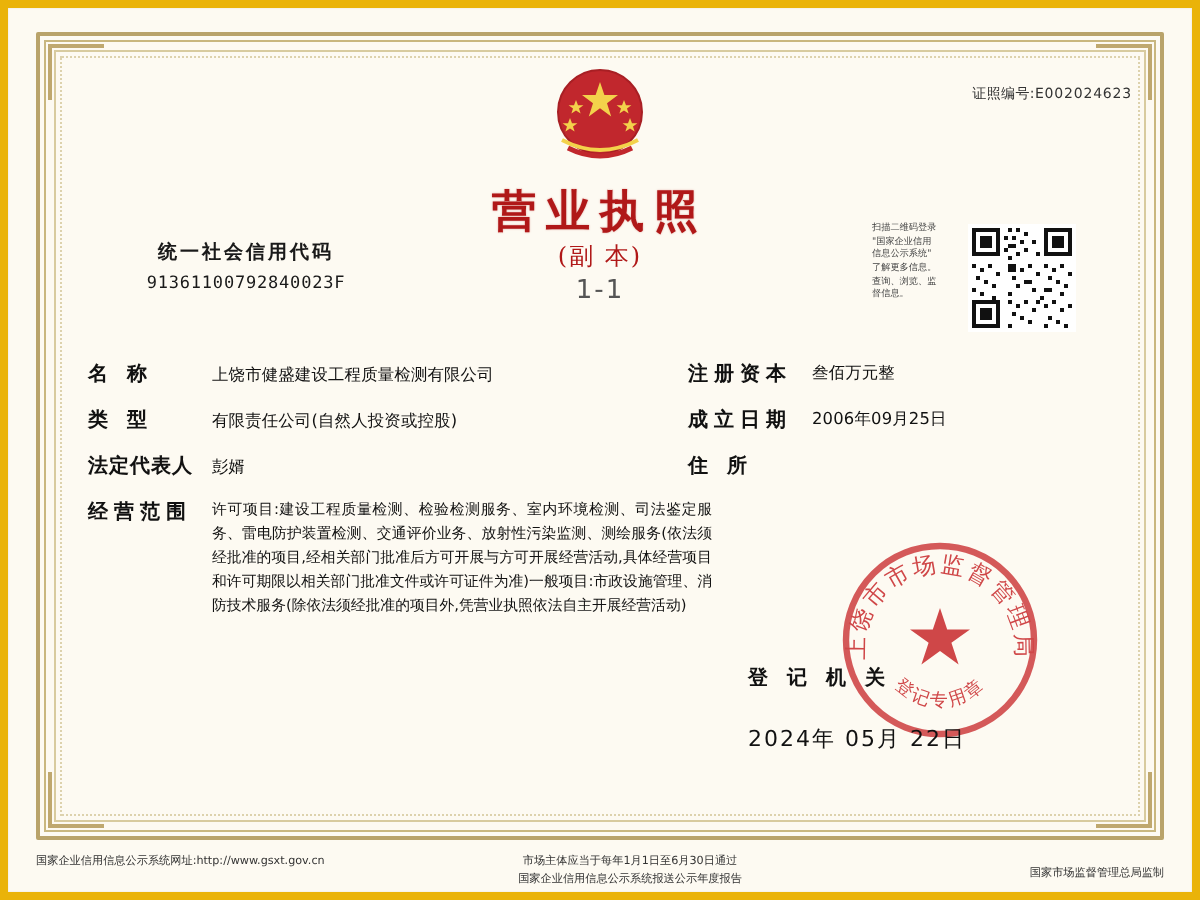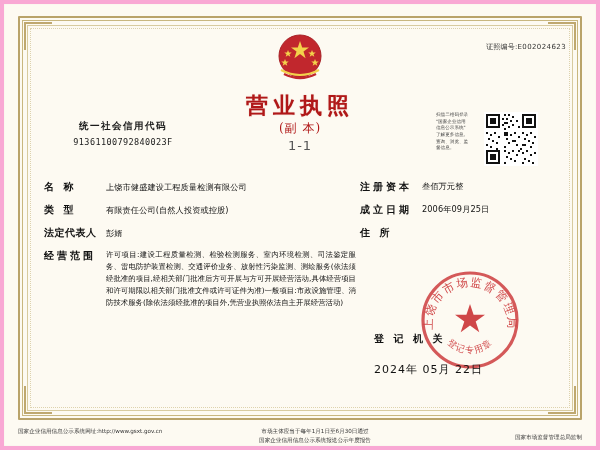--- a/index.html
+++ b/index.html
@@ -10,21 +10,21 @@
   body {
     width: 600px;
     height: 450px;
     font-family: "DejaVu Sans", "Liberation Sans", sans-serif;
     overflow: hidden;
   }
   .page {
     position: relative;
     width: 600px;
     height: 450px;
-    background: #f9a8d4;
+    background: #eab308;
     box-sizing: border-box;
   }
   
   .paper-edge {
     position: absolute;
     left: 4px; top: 4px; right: 4px; bottom: 4px;
     background: #fdfaf2;
     box-shadow: inset 0 0 1px #e7e0cf;
   }
   
@@ -180,21 +180,20 @@
   }
   .col-left {
     width: 300px;
     display: flex;
     align-items: center;
   }
   .col-right {
     flex: 1;
     display: flex;
     align-items: flex-start;
-    margin-left: 16px;
   }
   .flabel {
     font-size: 10px;
     font-weight: bold;
     color: #111;
     letter-spacing: 3px;
     white-space: nowrap;
     width: 62px;
     flex: none;
   }

